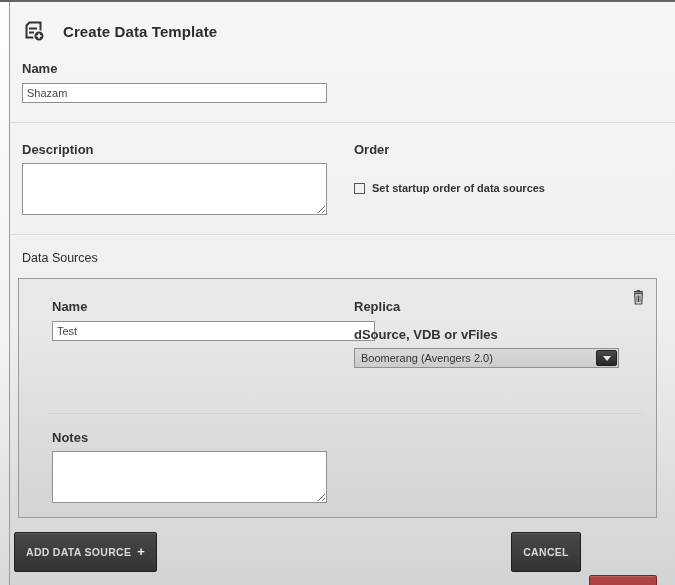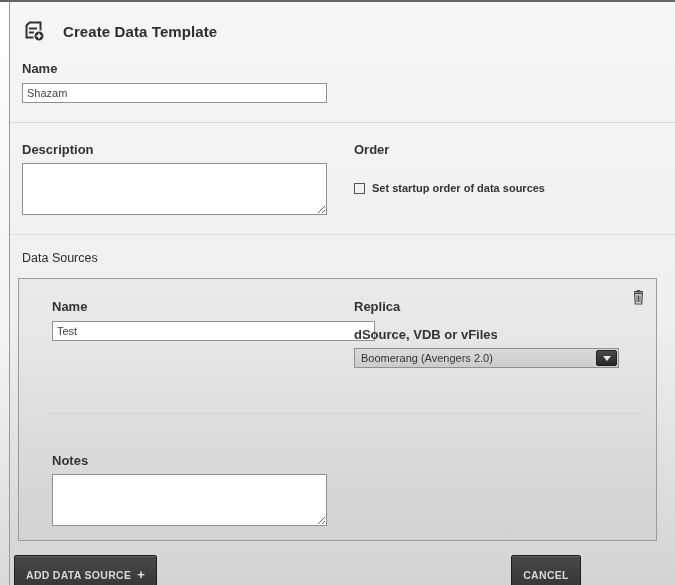--- a/index.html
+++ b/index.html
@@ -72,21 +72,21 @@
     background:linear-gradient(#4a4a4a,#282828);
     display:flex; align-items:center; justify-content:center;
   }
   .caret-down { width:0; height:0; border-left:4px solid transparent; border-right:4px solid transparent; border-top:5px solid #e9e9e9; }
 
   .label-gap { margin-top:13px; }
 
   .trash-btn { position:absolute; top:11px; right:11px; width:14px; height:16px; cursor:pointer; background:none; border:none; padding:0; }
 
   .card-divider { border:none; border-top:1px solid #d4d4d4; margin:45px 14px 0 -4px; }
-  .notes-section { margin-top:39px; }
+  .notes-section { margin-top:16px; }
   .ta-notes { width:275px; }
 
   .footer { display:flex; justify-content:space-between; align-items:flex-start; margin:14px 18px 0 4px; }
   .btn {
     font-family:"Liberation Sans", sans-serif;
     font-size:10.5px; font-weight:bold; letter-spacing:0.3px;
     border-radius:2px; padding:5px 11px 6px 11px; cursor:pointer; height:40px;
     display:inline-flex; align-items:center; gap:6px;
   }
   .btn-dark {

